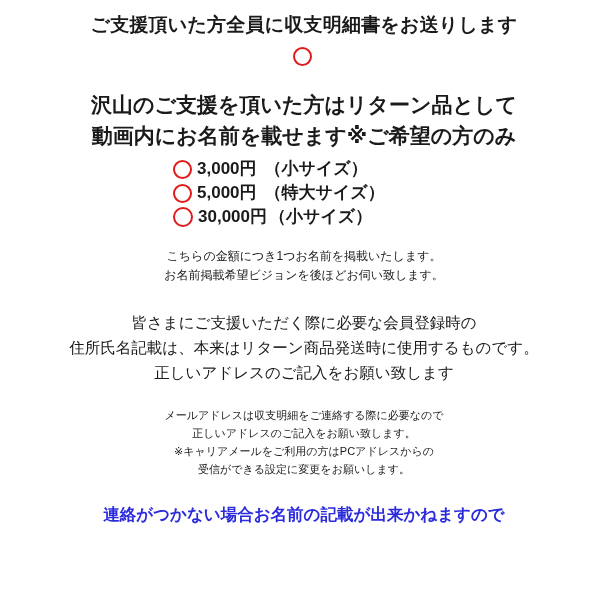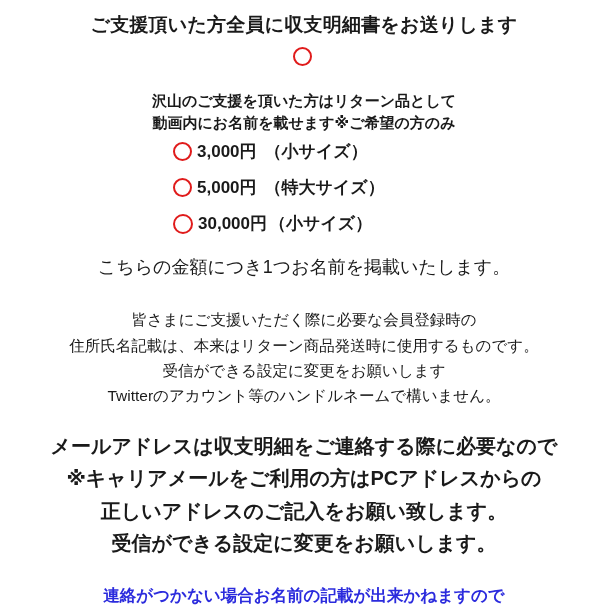--- a/index.html
+++ b/index.html
@@ -39,31 +39,30 @@
   .s1-price {
     font-size: 19px;
     font-weight: bold;
     margin-top: 8px;
   }
   
   .s2 {
     margin-top: 20px;
   }
   .s2-line {
-    font-size: 15px;
+    font-size: 21px;
     font-weight: bold;
     line-height: 1.45;
   }
   
   .tiers {
     margin-top: 6px;
     display: flex;
     flex-direction: column;
     align-items: center;
-    gap: 12px;
   }
   .tier-row {
     display: flex;
     align-items: center;
     font-size: 17px;
     font-weight: bold;
     line-height: 1.42;
     white-space: nowrap;
   }
   .tier-inner {
@@ -93,40 +92,40 @@
     border: 2.6px solid #e01b1b;
     border-radius: 50%;
     margin-right: 4px;
     vertical-align: -2px;
   }
   
   .s3 {
     margin-top: 18px;
   }
   .s3-line {
-    font-size: 18px;
+    font-size: 12px;
     line-height: 1.52;
     font-weight: normal;
   }
   
   .s4 {
     margin-top: 26px;
   }
   .s4-line {
     font-size: 15.5px;
     font-weight: normal;
     line-height: 1.62;
   }
   
   .s5 {
     margin-top: 22px;
   }
   .s5-line {
-    font-size: 20px;
-    font-weight: bold;
+    font-size: 11px;
+    font-weight: normal;
     line-height: 1.62;
   }
   
   .s6 {
     margin-top: 24px;
   }
   .s6-line {
     font-size: 16.5px;
     font-weight: bold;
     line-height: 1.55;
@@ -172,33 +171,33 @@
           <span>30,000円</span>
           <span style="display:inline-block;width:2px;"></span>
           <span>（小サイズ）</span>
         </span>
       </div>
     </div>
   </div>
 
   <div class="block s3">
     <div class="line s3-line">こちらの金額につき1つお名前を掲載いたします。</div>
+    <div class="line s3-line">お名前掲載希望ビジョンを後ほどお伺い致します。</div>
   </div>
 
   <div class="block s4">
     <div class="line s4-line">皆さまにご支援いただく際に必要な会員登録時の</div>
     <div class="line s4-line">住所氏名記載は、本来はリターン商品発送時に使用するものです。</div>
-    <div class="line s4-line">受信ができる設定に変更をお願いします</div>
-    <div class="line s4-line">Twitterのアカウント等のハンドルネームで構いません。</div>
+    <div class="line s4-line">正しいアドレスのご記入をお願い致します</div>
   </div>
 
   <div class="block s5">
     <div class="line s5-line">メールアドレスは収支明細をご連絡する際に必要なので</div>
+    <div class="line s5-line">正しいアドレスのご記入をお願い致します。</div>
     <div class="line s5-line">※キャリアメールをご利用の方はPCアドレスからの</div>
-    <div class="line s5-line">正しいアドレスのご記入をお願い致します。</div>
     <div class="line s5-line">受信ができる設定に変更をお願いします。</div>
   </div>
 
   <div class="block s6">
     <div class="line s6-line">連絡がつかない場合お名前の記載が出来かねますので</div>
 
   </div>
 
 </div>
 

